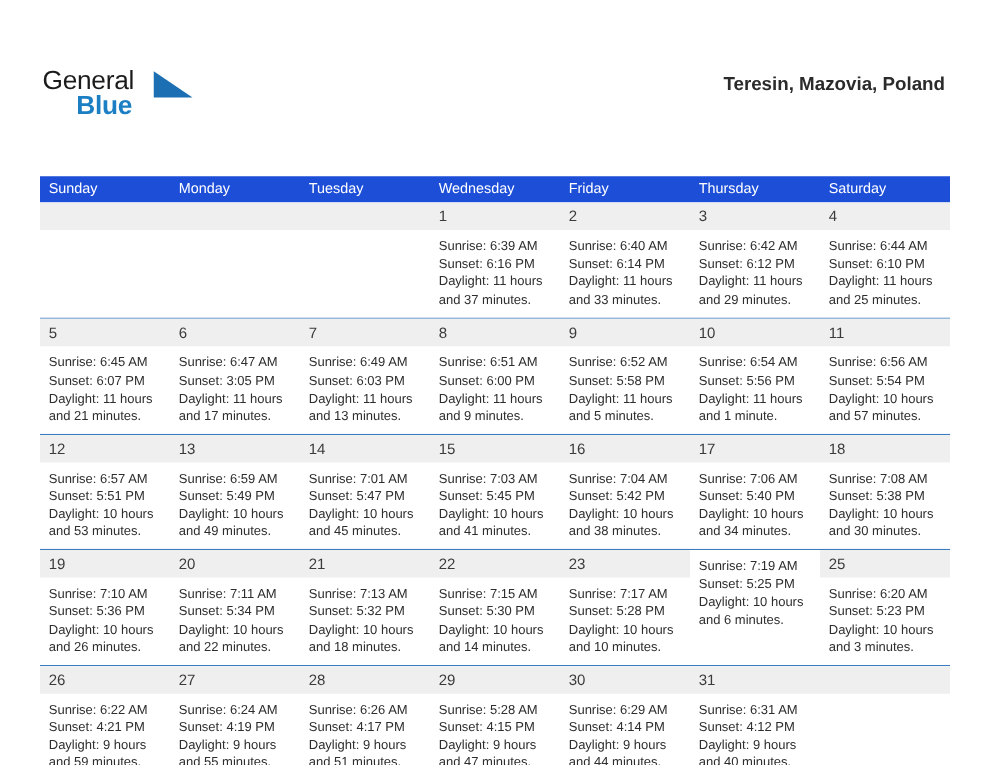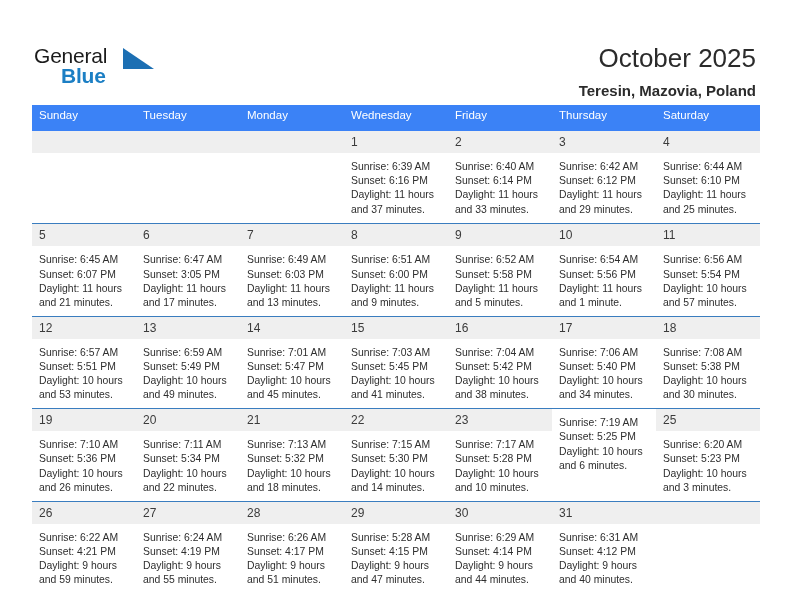--- a/index.html
+++ b/index.html
@@ -13,21 +13,21 @@
   .page {
     position: relative;
     width: 792px;
     height: 612px;
     background: #ffffff;
   }
 
   
   .top-bar {
     position: absolute;
-    left: 0; right: 0; top: 8px;
+    left: 0; right: 0; top: 17px;
     height: 85px;
   }
   .logo {
     position: absolute;
     left: 34px;
     top: 36px;
     width: 130px;
     height: 48px;
   }
   .logo-general {
@@ -83,22 +83,23 @@
   
   .calendar {
     position: absolute;
     left: 32px;
     top: 105px;
     width: 728px;
   }
   .weekday-row {
     display: flex;
     width: 100%;
-    background: #3b82f6;
-    height: 26px;
+    background: #1d4ed8;
+    height: 21px;
+    margin-top: 36px;
   }
   .weekday-cell {
     flex: 1 1 0;
     color: #ffffff;
     font-size: 11.5px;
     line-height: 21px;
     padding-left: 7px;
     white-space: nowrap;
     overflow: hidden;
   }
@@ -145,31 +146,30 @@
 
   <div class="top-bar">
 
     <div class="logo">
       <span class="logo-general">General</span>
       <span class="logo-triangle"></span>
       <span class="logo-blue">Blue</span>
     </div>
 
     <div class="title-block">
-      <div class="cal-title">October 2025</div>
       <div class="cal-subtitle">Teresin, Mazovia, Poland</div>
     </div>
 
   </div>
 
   <div class="calendar">
     <div class="weekday-row" id="weekday-row">
         <div class="weekday-cell">Sunday</div>
+        <div class="weekday-cell">Monday</div>
         <div class="weekday-cell">Tuesday</div>
-        <div class="weekday-cell">Monday</div>
         <div class="weekday-cell">Wednesday</div>
         <div class="weekday-cell">Friday</div>
         <div class="weekday-cell">Thursday</div>
         <div class="weekday-cell">Saturday</div>
       </div>
     <div id="weeks-container">
         <div class="week-row first">
           <div class="day-cell empty">
             <div class="day-num-band"><span class="day-num"></span></div>
           </div>

